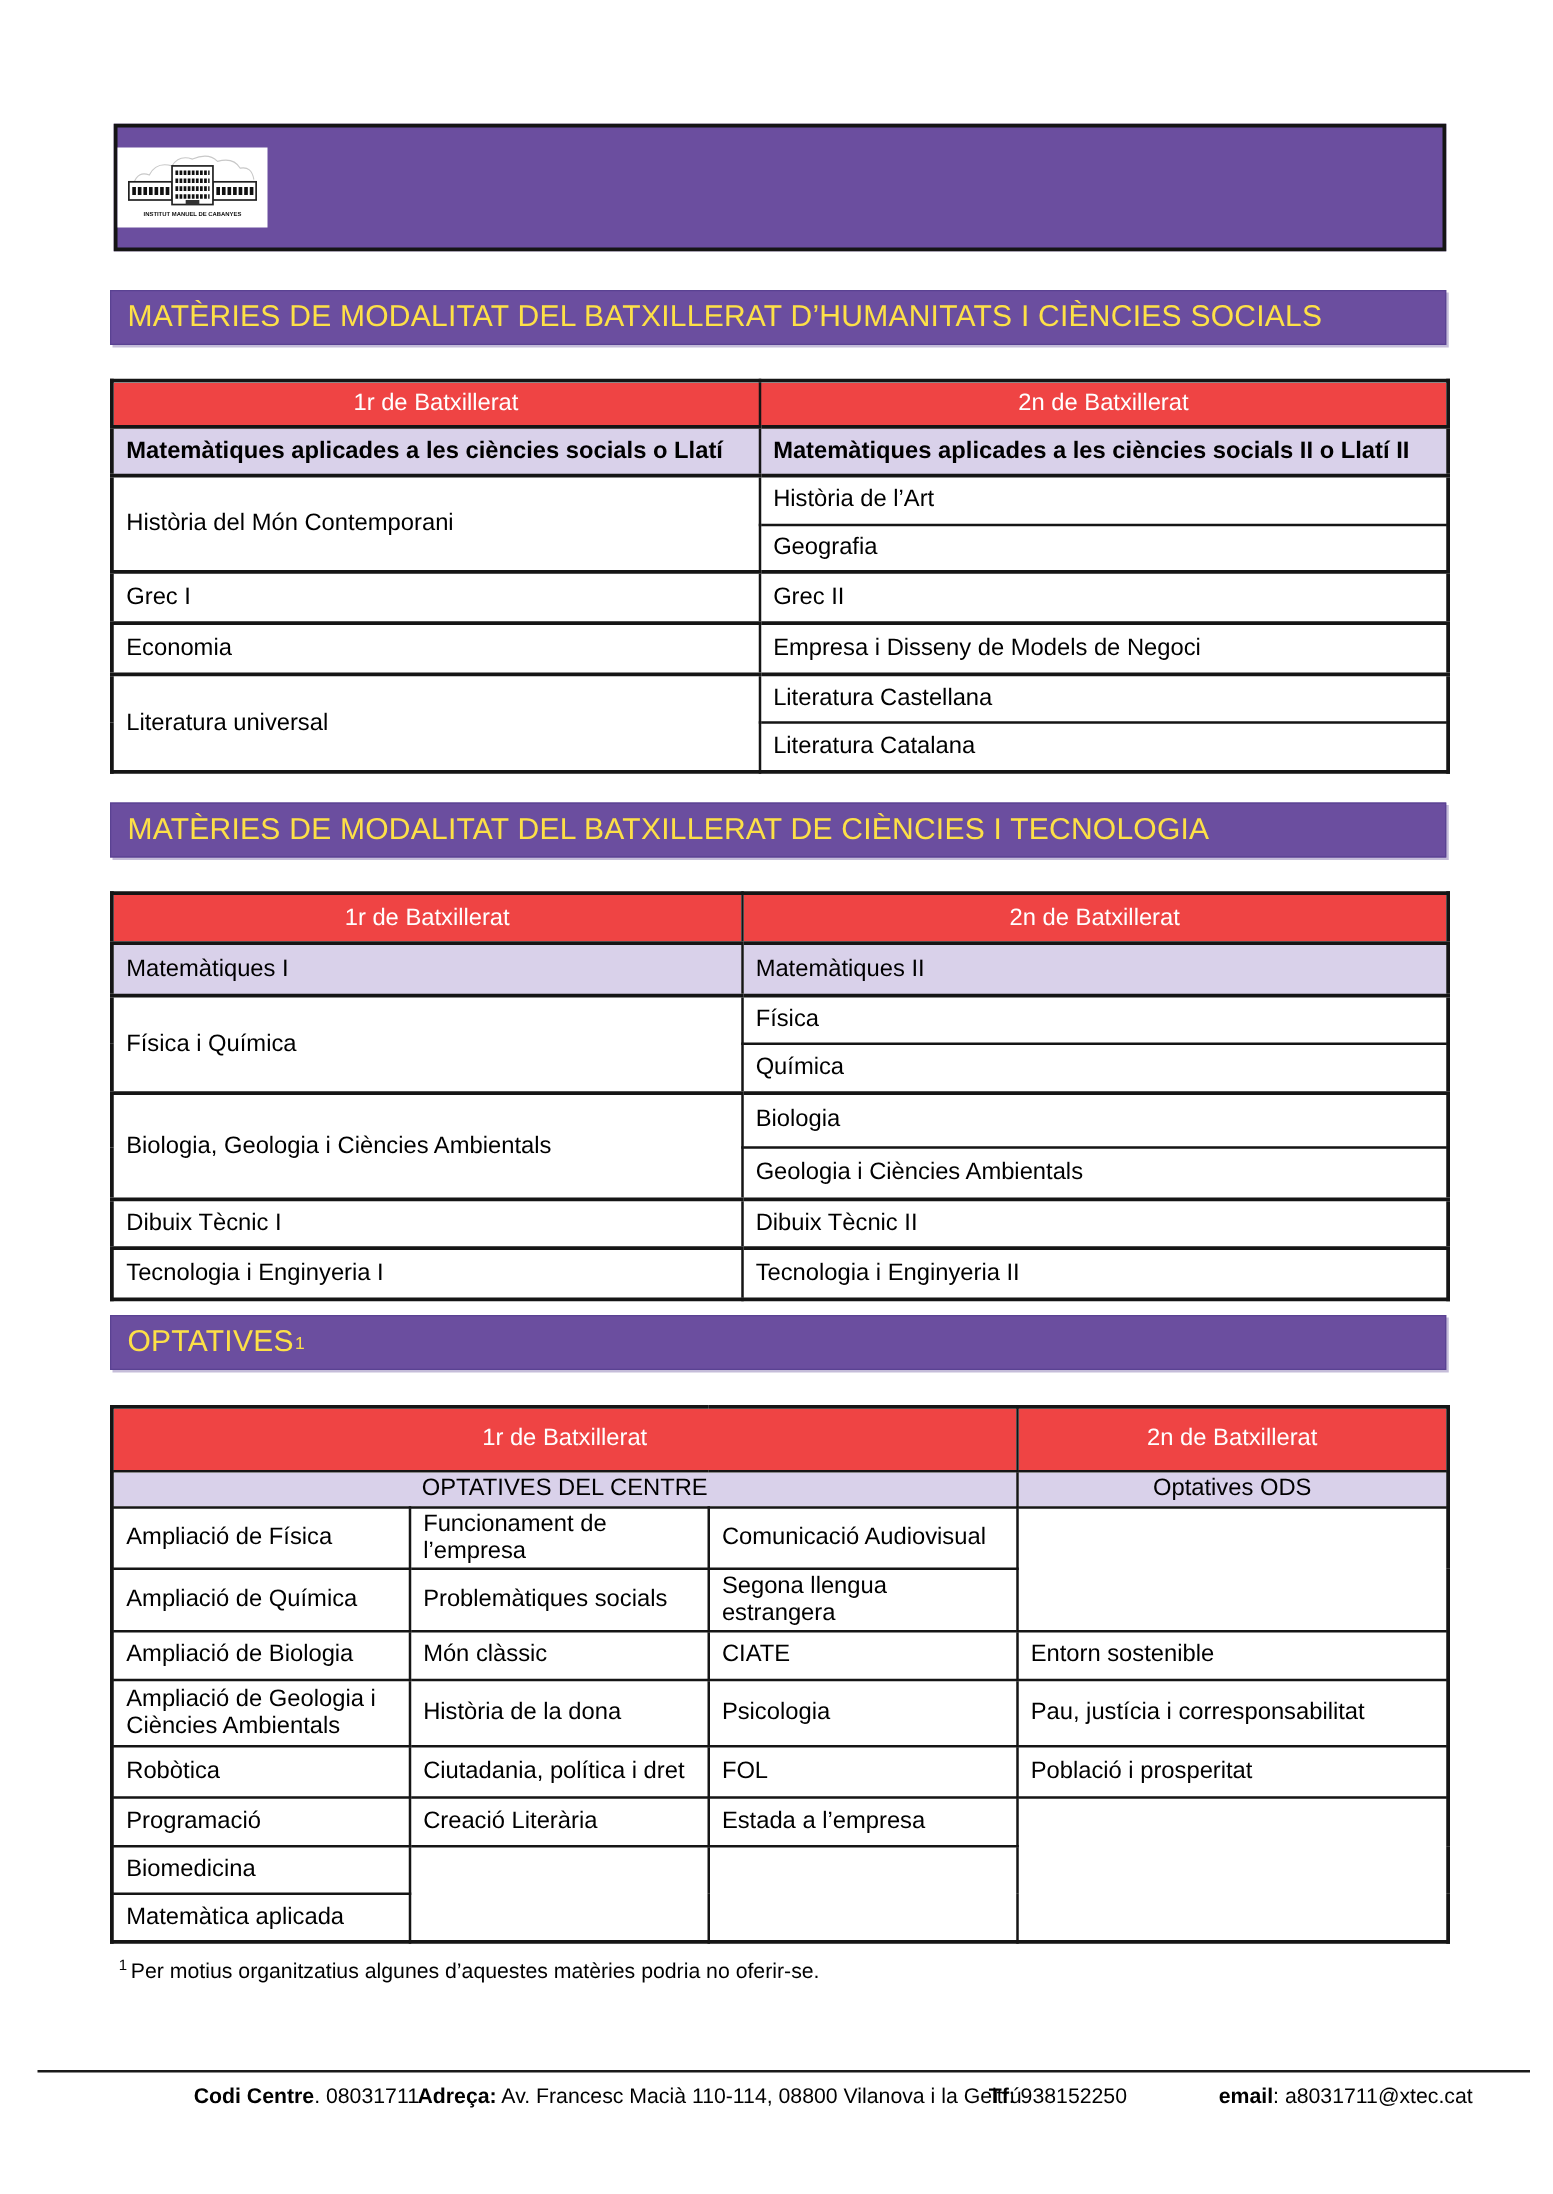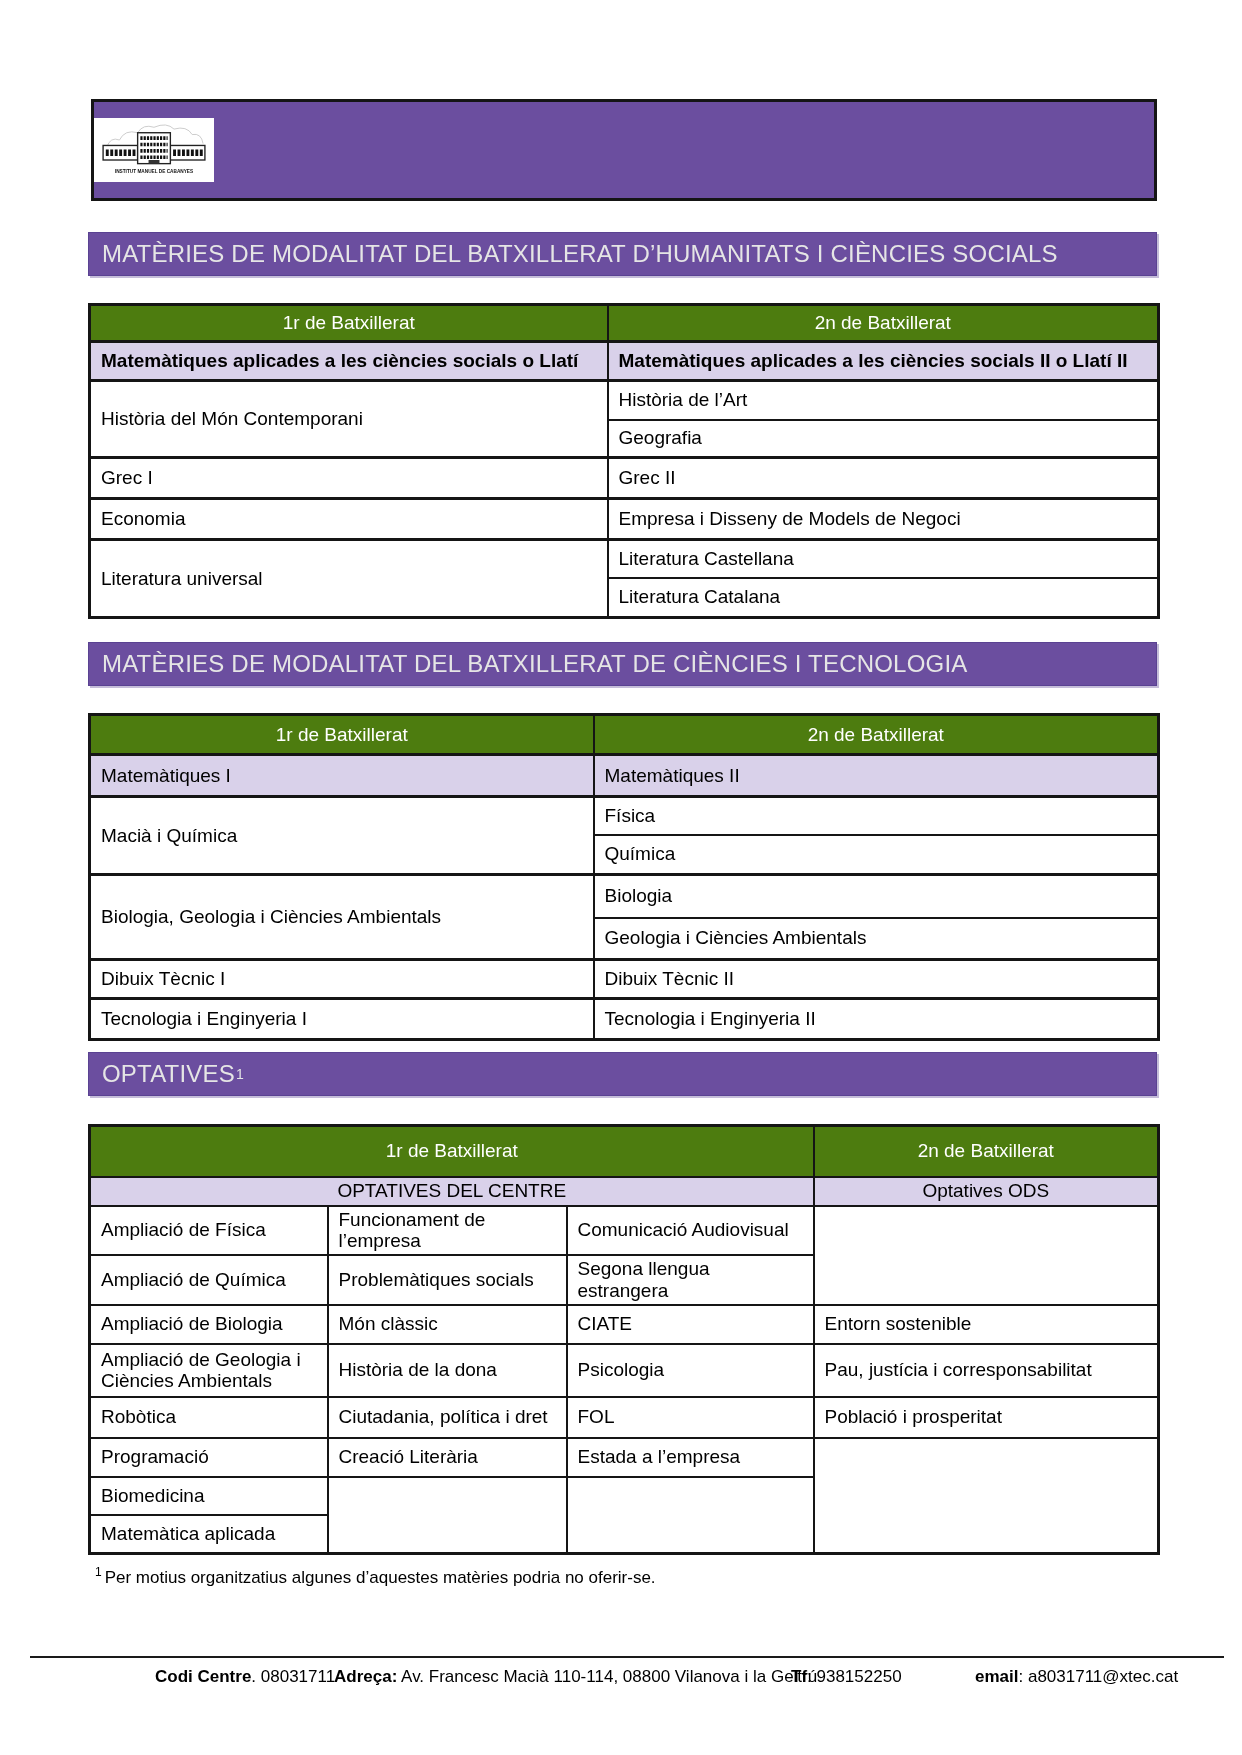--- a/index.html
+++ b/index.html
@@ -22,37 +22,37 @@
     flex:none; width:120px; height:64px; background:#fff; margin-right:36px;
     display:flex; align-items:center; justify-content:center;
   }
   .logo-box svg { width:116px; height:60px; display:block; }
 
   
   .banner {
     position:absolute; left:88px; width:1069px; height:44px;
     background:#6B4E9F; border:1px solid #5A4292; box-sizing:border-box;
     box-shadow:2px 2px 0 rgba(90,66,146,0.35);
-    color:#e5e5e5; font-size:24px; display:flex; align-items:center;
+    color:#fde047; font-size:24px; display:flex; align-items:center;
     padding-left:13px; letter-spacing:0.2px;
   }
   .banner sup { font-size:14px; line-height:0; margin-left:1px; }
 
   
   table.doc {
     position:absolute; left:88px; width:1069px;
     border-collapse:collapse; table-layout:fixed;
     border:3px solid #151515;
   }
   table.doc td {
     border:2px solid #151515; font-size:19px; padding:2px 10px;
     vertical-align:middle; overflow:hidden; line-height:1.15;
     background:#fff;
   }
-  tr.head td { background:#4d7c0f; color:#fff; text-align:center; font-weight:400; }
+  tr.head td { background:#ef4444; color:#fff; text-align:center; font-weight:400; }
   tr.hl td   { background:#D9D1EA; }
   tr.hlb td  { background:#D9D1EA; font-weight:bold; }
   tr.sub td  { background:#D9D1EA; text-align:center; }
   tr.grp td  { border-top-width:3px; }
 
   
   .footnote { position:absolute; left:95px; top:1565px; font-size:17px; }
   .footnote sup { font-size:12px; margin-right:3px; }
   .footer-rule { position:absolute; left:30px; top:1656px; width:1194px; height:2px; background:#1a1a1a; }
   .footer-row { position:absolute; left:0; top:1667px; width:1242px; height:24px; font-size:17px;margin-left:41px; }
@@ -139,21 +139,21 @@
   <tbody>
       <tr class="head" style="height:40px">
     <td>1r de Batxillerat</td>
     <td>2n de Batxillerat</td>
   </tr>
   <tr class="hl grp" style="height:42px">
     <td>Matemàtiques I</td>
     <td>Matemàtiques II</td>
   </tr>
   <tr class="grp" style="height:38px">
-    <td rowspan="2">Macià i Química</td>
+    <td rowspan="2">Física i Química</td>
     <td>Física</td>
   </tr>
   <tr style="height:40px">
     <td>Química</td>
   </tr>
   <tr class="grp" style="height:43px">
     <td rowspan="2">Biologia, Geologia i Ciències Ambientals</td>
     <td>Biologia</td>
   </tr>
   <tr style="height:42px">

